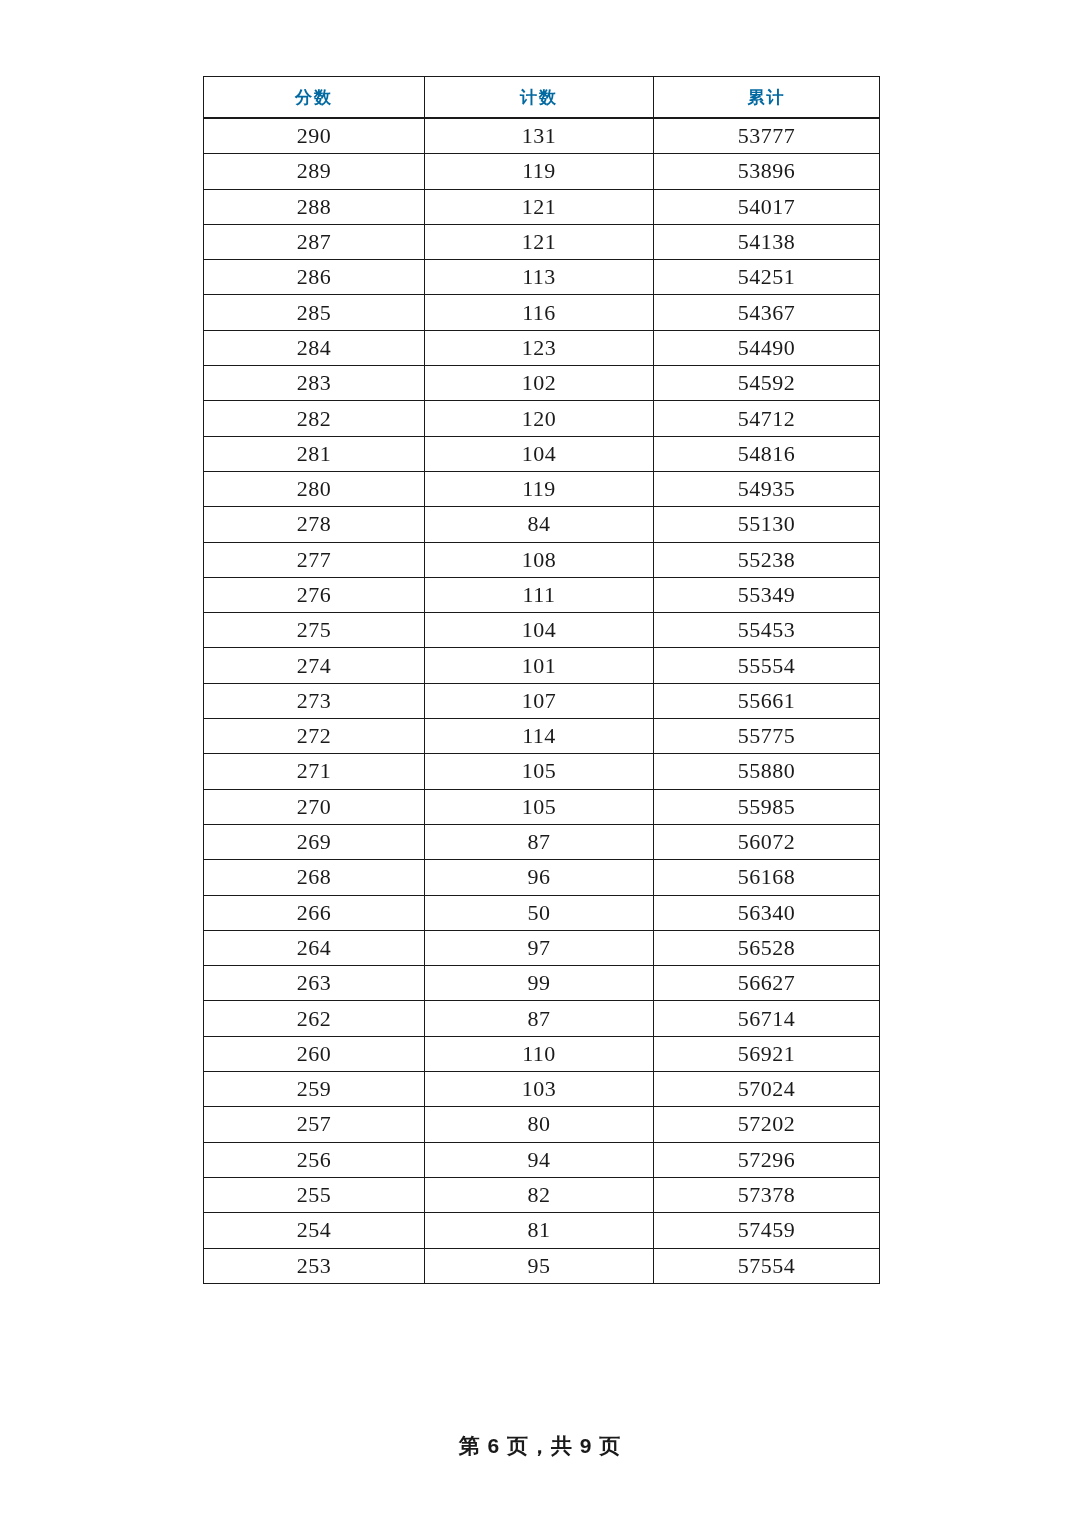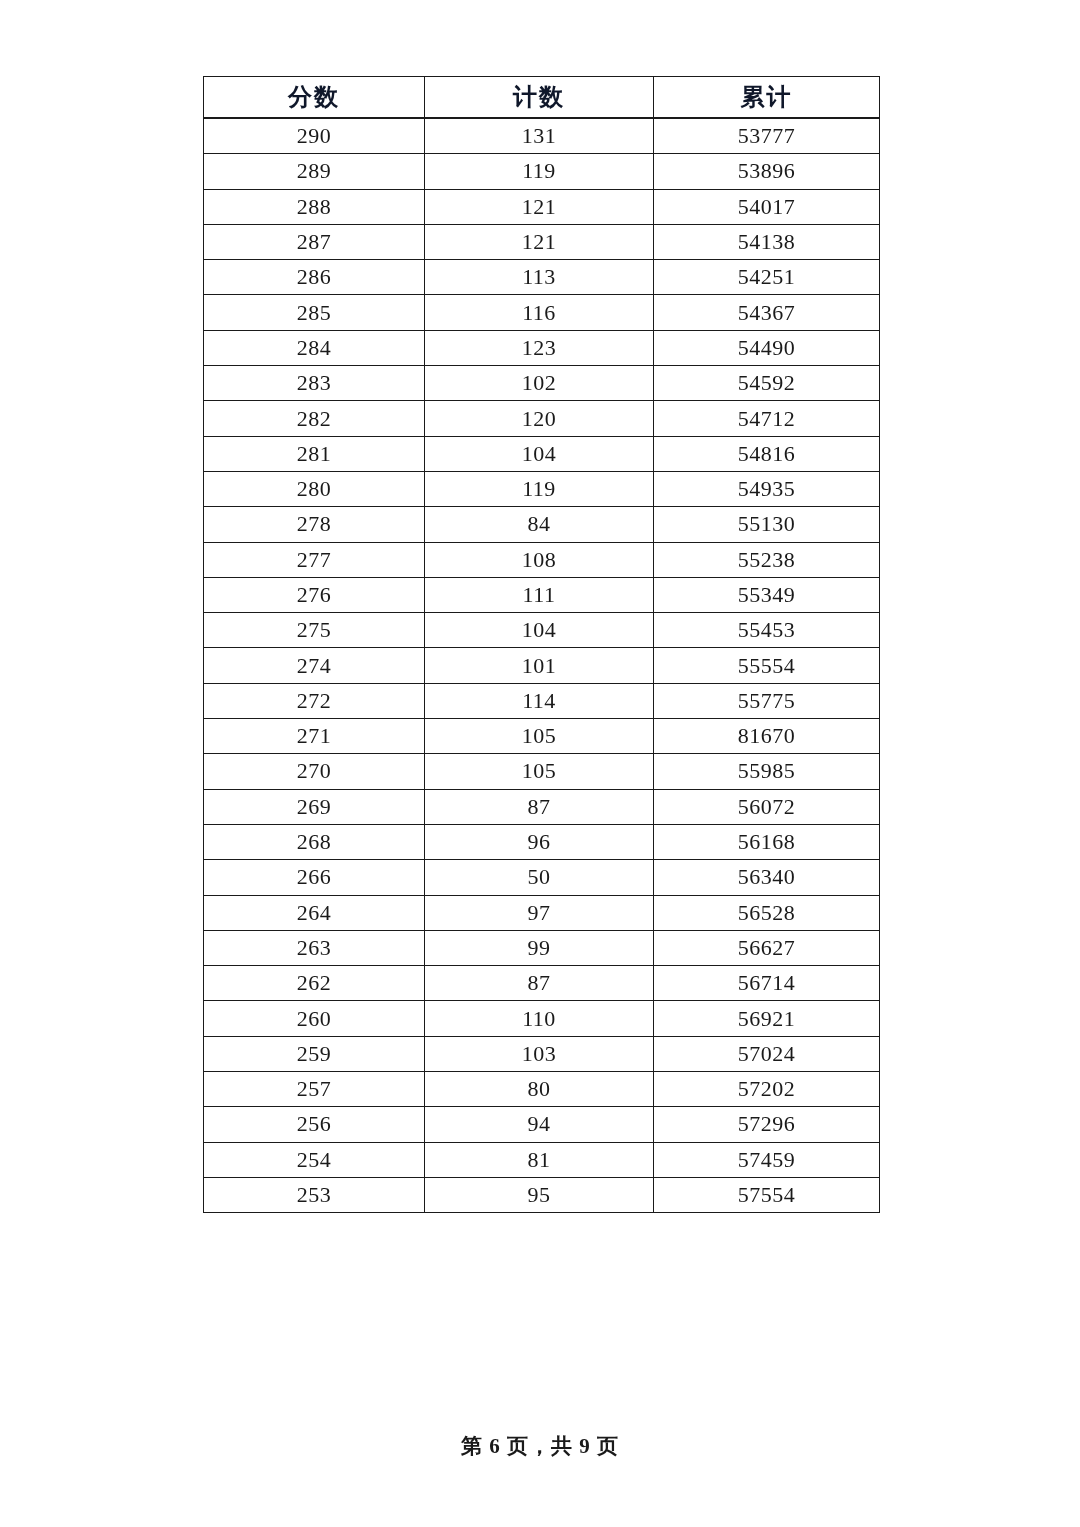--- a/index.html
+++ b/index.html
@@ -50,23 +50,23 @@
     text-align: center;
     vertical-align: middle;
     padding: 0;
     background: #ffffff;
   }
 
   table.score-table thead th {
     height: 40px;
     font-family: Liberation Sans, sans-serif;
     font-weight: bold;
-    font-size: 24px;
+    font-size: 17px;
     letter-spacing: 2px;
-    color: #0f172a;
+    color: #0369a1;
     border-bottom-width: 2px;
   }
 
   table.score-table tbody td {
     height: 34.3px;
     font-size: 22px;
     font-family: "Liberation Serif", "DejaVu Serif", serif;
     color: #1a1a1a;
     letter-spacing: 0.5px;
   }
@@ -74,21 +74,21 @@
   td.cell-score { }
   td.cell-count { }
   td.cell-cum   { }
 
   #page-footer {
     position: absolute;
     left: 0;
     top: 1432px;
     width: 1080px;
     text-align: center;
-    font-family: Liberation Serif, serif;
+    font-family: Liberation Sans, sans-serif;
     font-size: 21px;
     font-weight: bold;
     color: #1a1a1a;
     letter-spacing: 1px;
   }
 </style>
 </head>
 <body>
 
 <div id="page-sheet">
@@ -182,28 +182,33 @@
             <td class="cell-score">275</td>
             <td class="cell-count">104</td>
             <td class="cell-cum">55453</td>
           </tr>
           <tr>
             <td class="cell-score">274</td>
             <td class="cell-count">101</td>
             <td class="cell-cum">55554</td>
           </tr>
           <tr>
+            <td class="cell-score">273</td>
+            <td class="cell-count">107</td>
+            <td class="cell-cum">55661</td>
+          </tr>
+          <tr>
             <td class="cell-score">272</td>
             <td class="cell-count">114</td>
             <td class="cell-cum">55775</td>
           </tr>
           <tr>
             <td class="cell-score">271</td>
             <td class="cell-count">105</td>
-            <td class="cell-cum">81670</td>
+            <td class="cell-cum">55880</td>
           </tr>
           <tr>
             <td class="cell-score">270</td>
             <td class="cell-count">105</td>
             <td class="cell-cum">55985</td>
           </tr>
           <tr>
             <td class="cell-score">269</td>
             <td class="cell-count">87</td>
             <td class="cell-cum">56072</td>
@@ -247,20 +252,25 @@
             <td class="cell-score">257</td>
             <td class="cell-count">80</td>
             <td class="cell-cum">57202</td>
           </tr>
           <tr>
             <td class="cell-score">256</td>
             <td class="cell-count">94</td>
             <td class="cell-cum">57296</td>
           </tr>
           <tr>
+            <td class="cell-score">255</td>
+            <td class="cell-count">82</td>
+            <td class="cell-cum">57378</td>
+          </tr>
+          <tr>
             <td class="cell-score">254</td>
             <td class="cell-count">81</td>
             <td class="cell-cum">57459</td>
           </tr>
           <tr>
             <td class="cell-score">253</td>
             <td class="cell-count">95</td>
             <td class="cell-cum">57554</td>
           </tr>
         </tbody>

